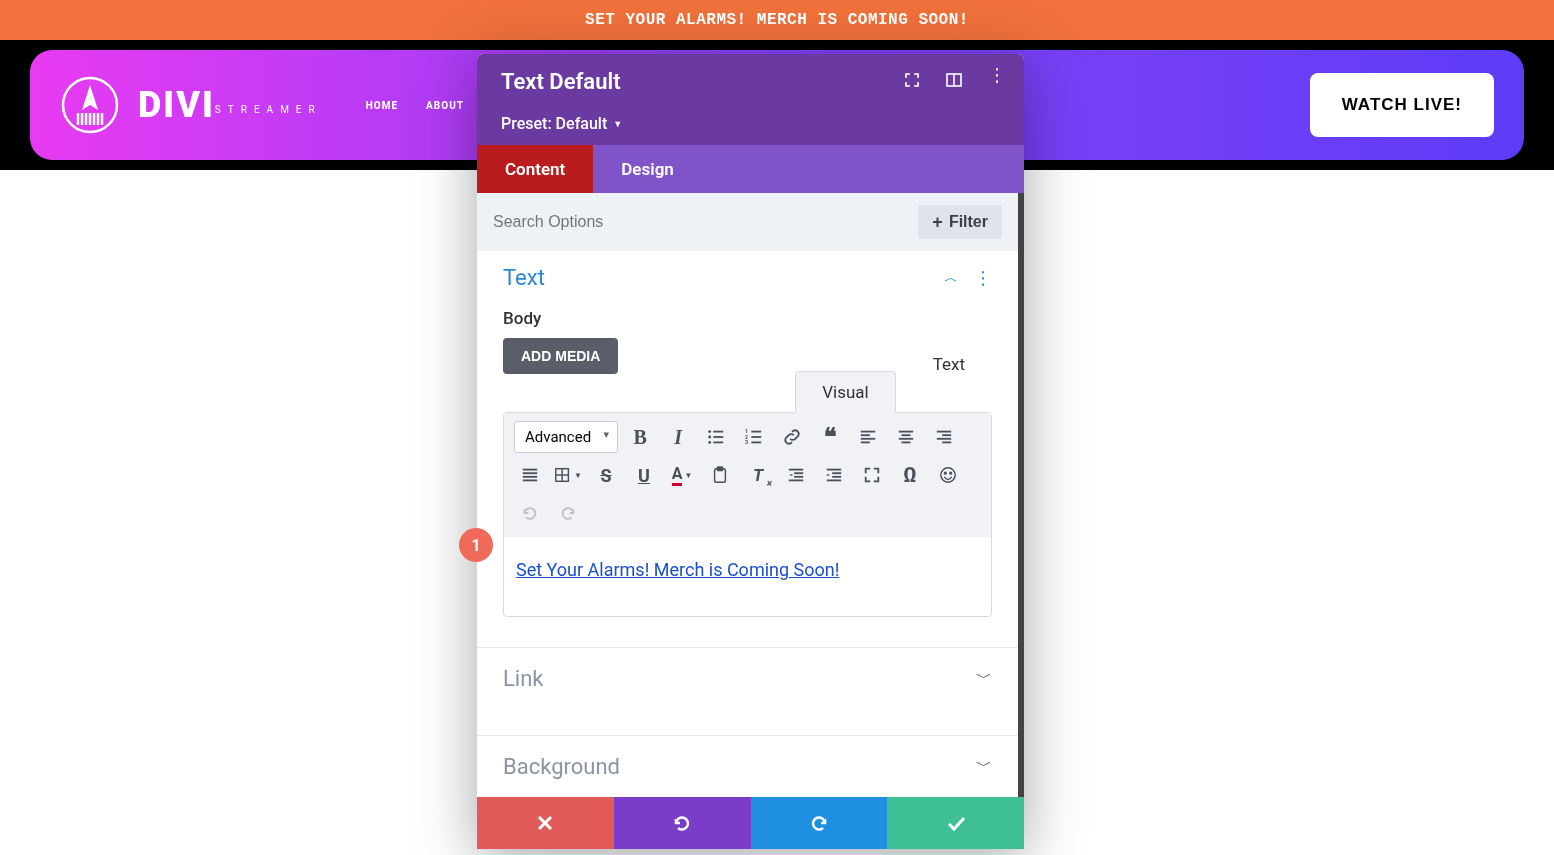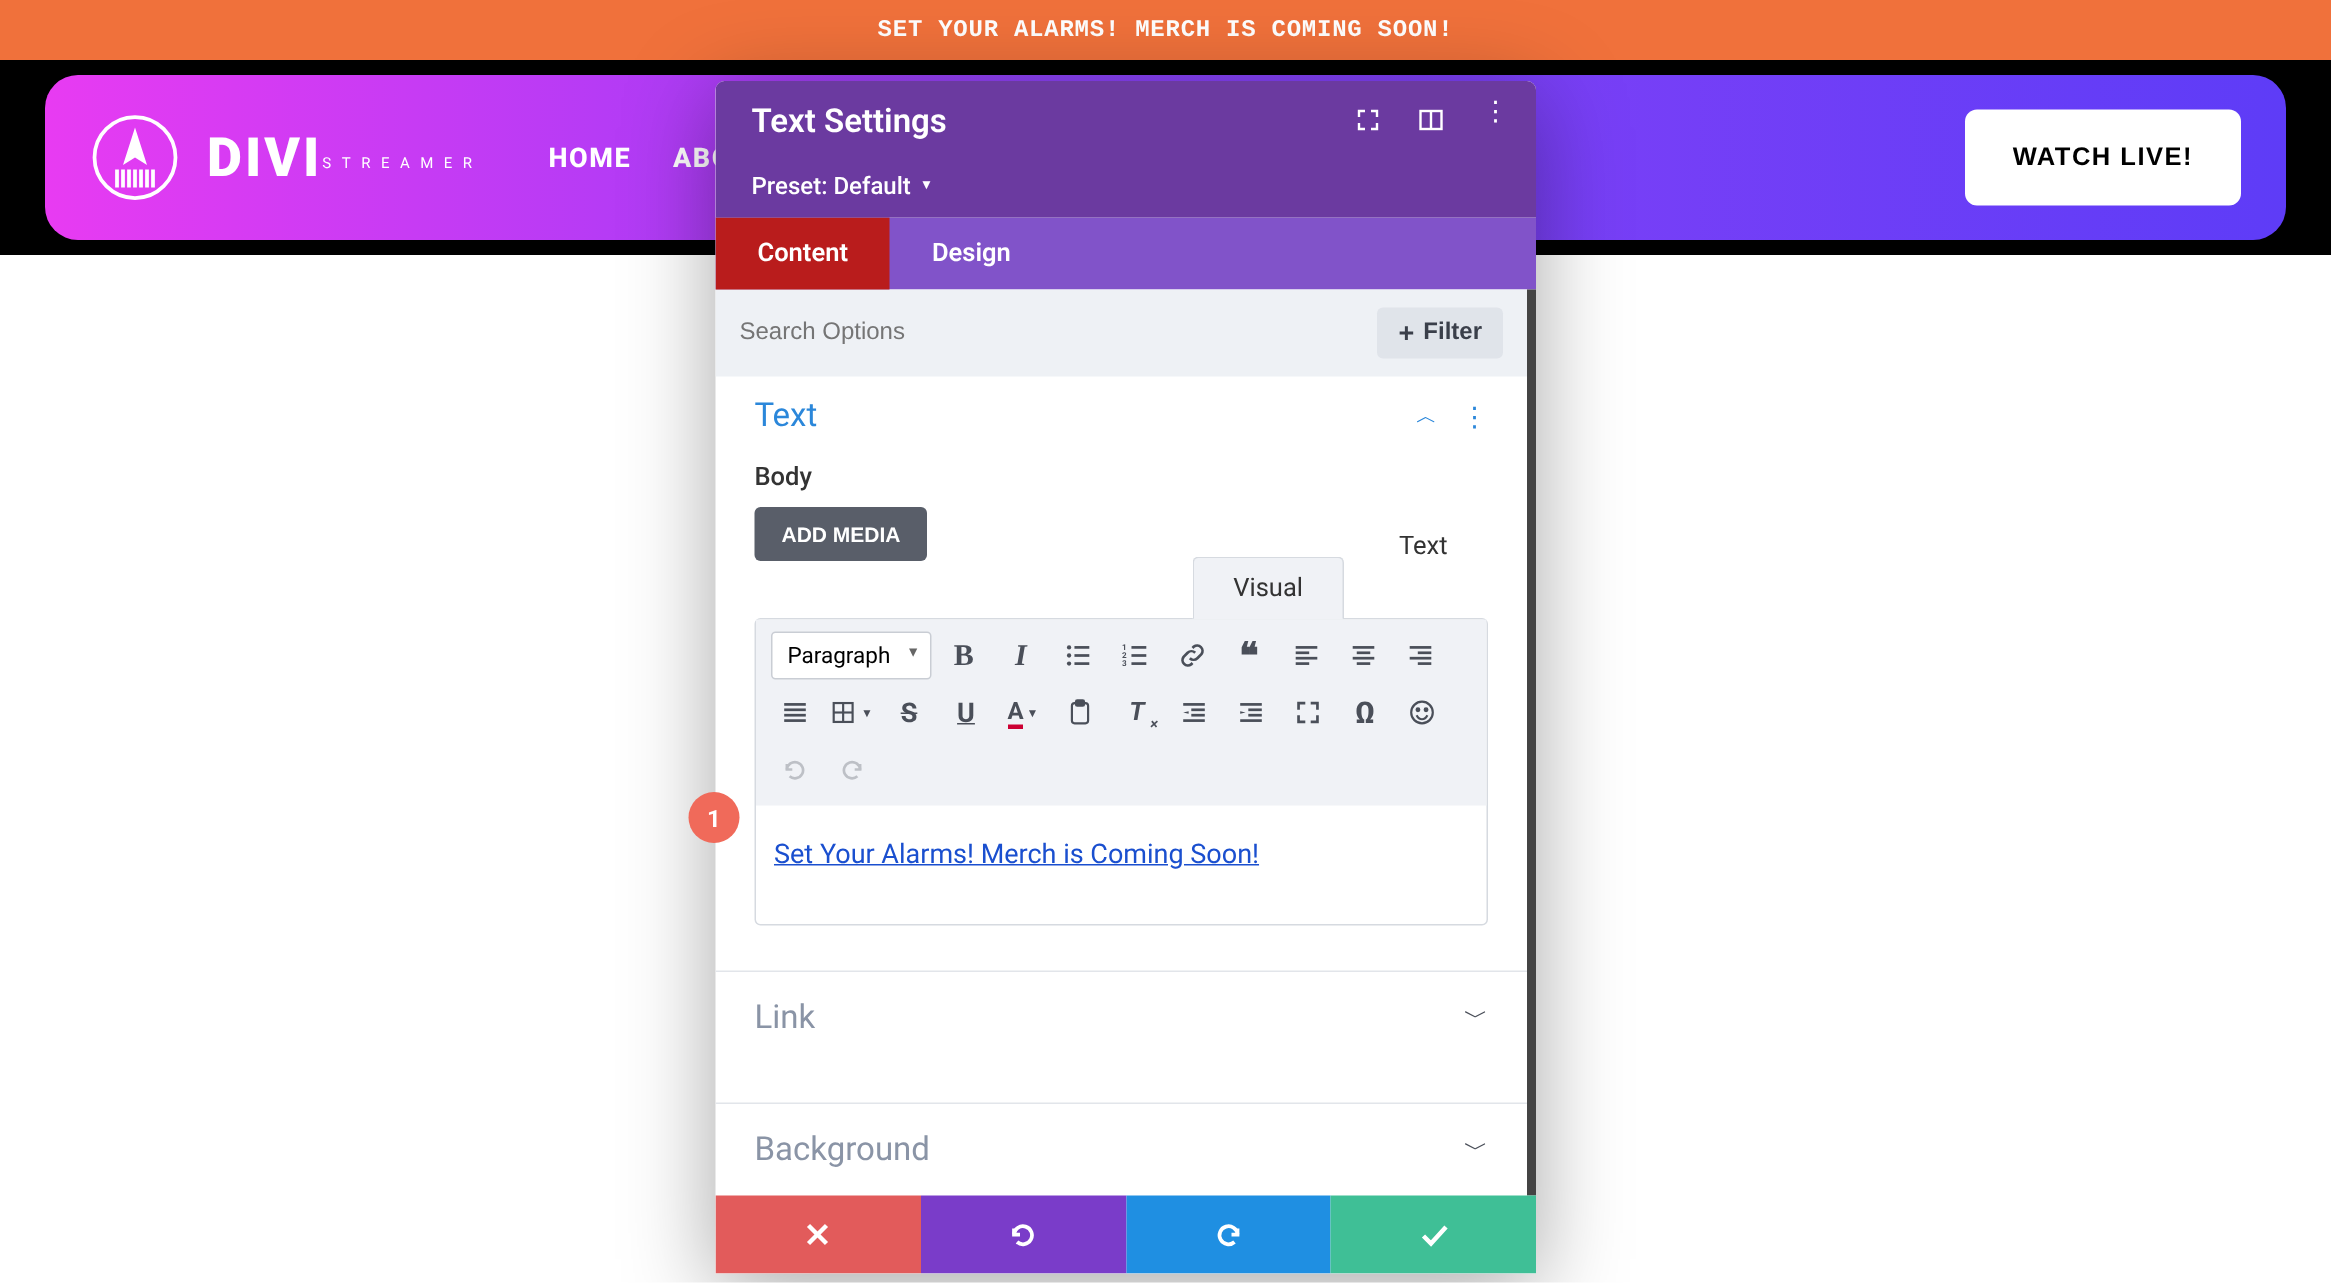--- a/index.html
+++ b/index.html
@@ -10,21 +10,21 @@
 
 
 .black-band { background: #000; height: 130px; position: relative; display: flex; align-items: center; }
 .nav-pill { margin: 0 30px; height: 110px; flex: 1; border-radius: 22px; background: linear-gradient(90deg, #e83bf2 0%, #b63bf5 25%, #8c42f6 45%, #5e3cf7 100%); display: flex; align-items: center; padding: 0 30px; position: relative; }
 .logo-group { display: flex; align-items: center; gap: 18px; color: #fff; }
 .logo-ring { width: 60px; height: 60px; }
 .logo-text { display: flex; flex-direction: row; line-height: 1; }
 .logo-main { font-size: 36px; font-weight: 900; letter-spacing: 2px; }
 .logo-sub { font-size: 10px; letter-spacing: 7px; font-weight: 400; margin-top: 18px; }
 .nav-links { display: flex; gap: 28px; margin-left: 44px; }
-.nav-links span { color: #fff; font-weight: 800; font-size: 18px; letter-spacing: 1px; }
+.nav-links span { color: #fff; font-weight: 800; font-size: 10px; letter-spacing: 1px; }
 .watch-btn { margin-left: auto; background: #fff; color: #000; font-weight: 900; font-size: 17px; letter-spacing: 1px; padding: 22px 32px; border-radius: 8px; border: none; cursor: pointer; }
 
 
 .panel { position: absolute; left: 477px; top: 54px; width: 547px; background: #fff; box-shadow: 0 10px 60px rgba(0,0,0,0.35); border-radius: 6px 6px 0 0; overflow: hidden; }
 .panel-header { background: #6b3aa0; color: #fff; padding: 15px 24px 12px; position: relative; }
 .panel-title-row { display: flex; align-items: center; gap: 10px; }
 .panel-title { font-size: 22px; font-weight: 600; }
 .panel-preset { margin-top: 20px; font-size: 16px; font-weight: 500; display: flex; align-items: center; gap: 6px; }
 .panel-preset small { font-size: 9px; }
 .panel-header-icons { position: absolute; right: 20px; top: 18px; display: flex; gap: 26px; align-items: center; }
@@ -115,21 +115,21 @@
       <span>ABOUT</span>
     </div>
     <button class="watch-btn">WATCH LIVE!</button>
   </div>
 </div>
 
 <div class="panel">
 
   <div class="panel-header">
     <div class="panel-title-row">
-      <span class="panel-title">Text Settings</span>
+      <span class="panel-title">Text Default</span>
     </div>
     <div class="panel-preset">
       <span>Preset: Default</span>
         <small>▼</small>
     </div>
     <div class="panel-header-icons">
       <span class="hi"><svg viewBox="0 0 16 16" stroke="#fff" stroke-width="1.6" fill="none">
             <path d="M2 6V2h4M14 10v4h-4M10 2h4v4M6 14H2v-4"></path>
           </svg></span>
       <span class="hi"><svg viewBox="0 0 16 16" stroke="#fff" stroke-width="1.6" fill="none">
@@ -167,21 +167,21 @@
       <div class="body-label">Body</div>
       <button class="add-media-btn">ADD MEDIA</button>
 
       <div class="editor-tabs">
         <div class="etab active">Visual</div>
         <div class="etab">Text</div>
       </div>
 
       <div class="toolbar-wrap">
         <div class="toolbar">
-          <div class="para-select">Paragraph</div>
+          <div class="para-select">Advanced</div>
           <div class="tbtn" style="font-family:Georgia;font-size:20px;font-weight:900">B</div>
           <div class="tbtn" style="font-family:Georgia;font-style:italic;font-size:20px">I</div>
           <div class="tbtn">
               <svg viewBox="0 0 20 20" fill="#4a4f59">
                 <circle cx="3" cy="4" r="1.6"></circle>
                 <rect x="7" y="3" width="11" height="2"></rect>
                 <circle cx="3" cy="10" r="1.6"></circle>
                 <rect x="7" y="9" width="11" height="2"></rect>
                 <circle cx="3" cy="16" r="1.6"></circle>
                 <rect x="7" y="15" width="11" height="2"></rect>

